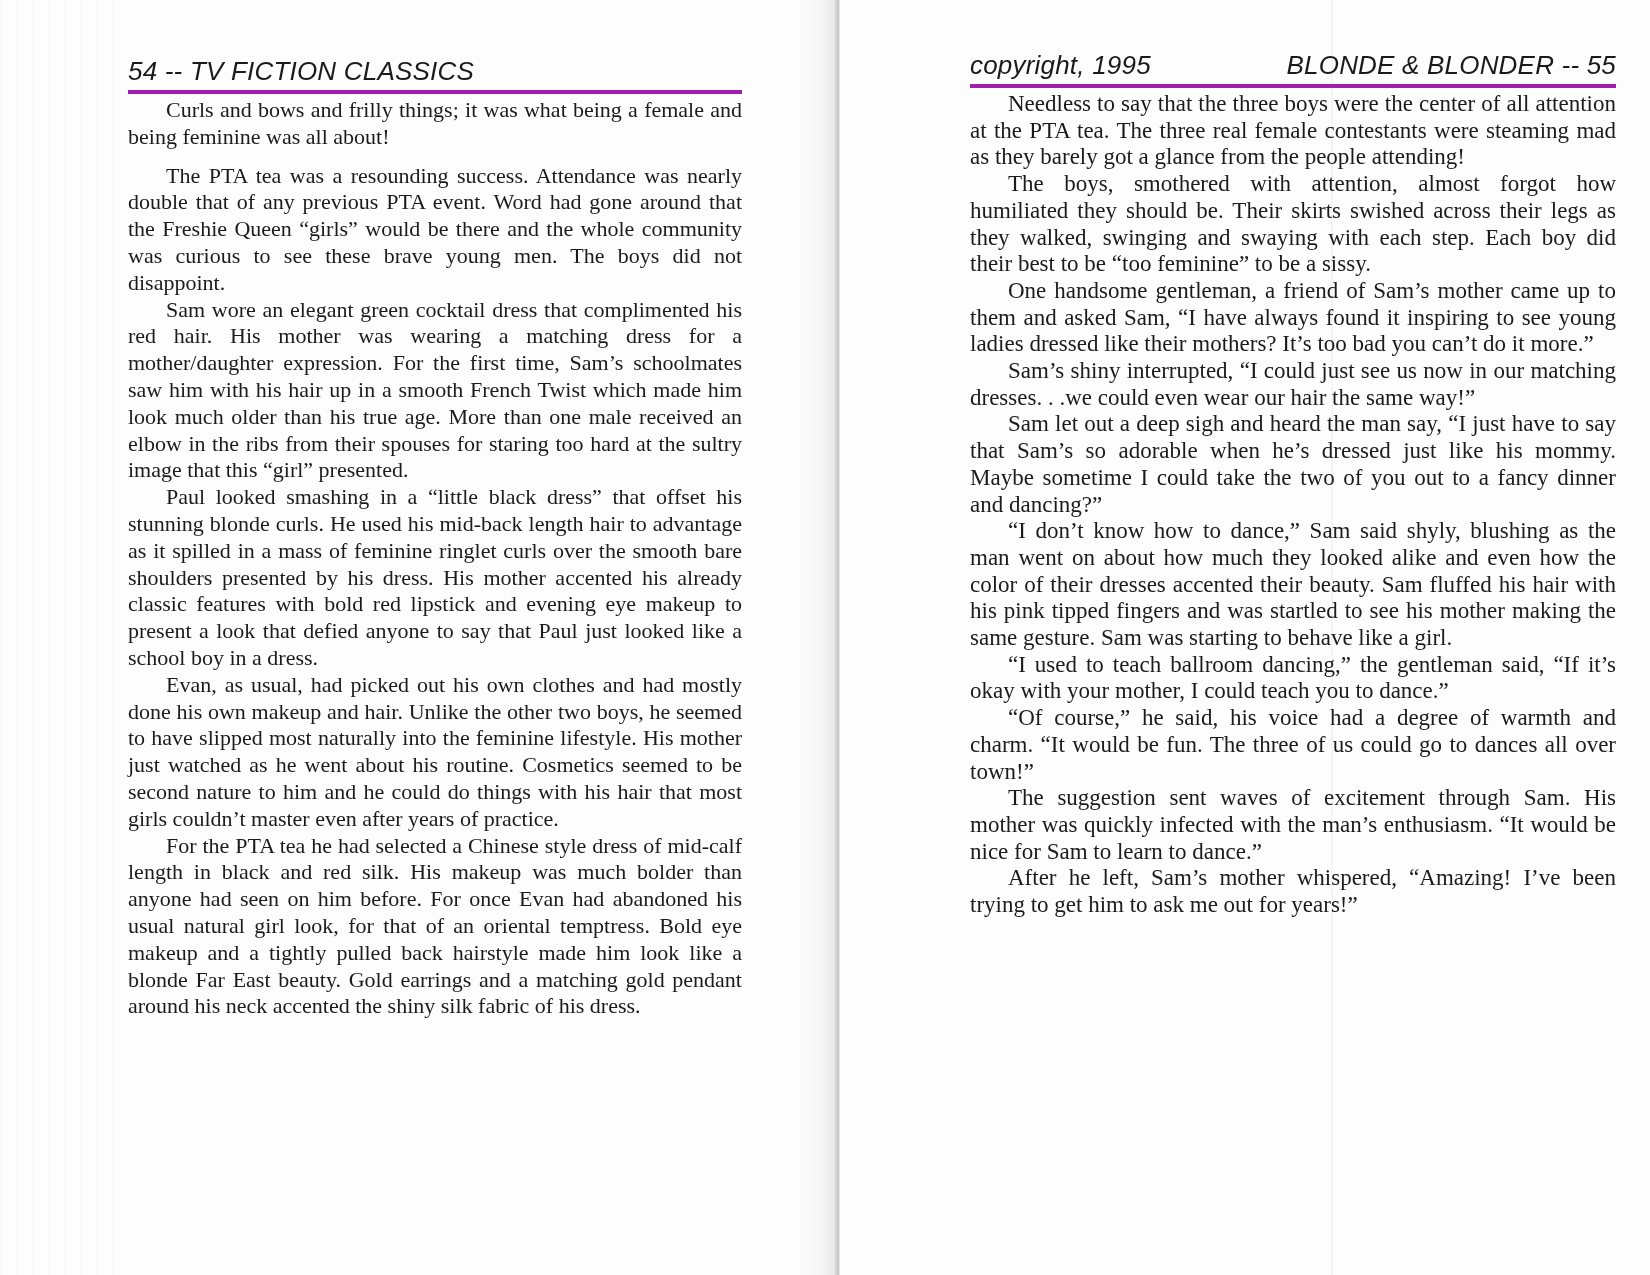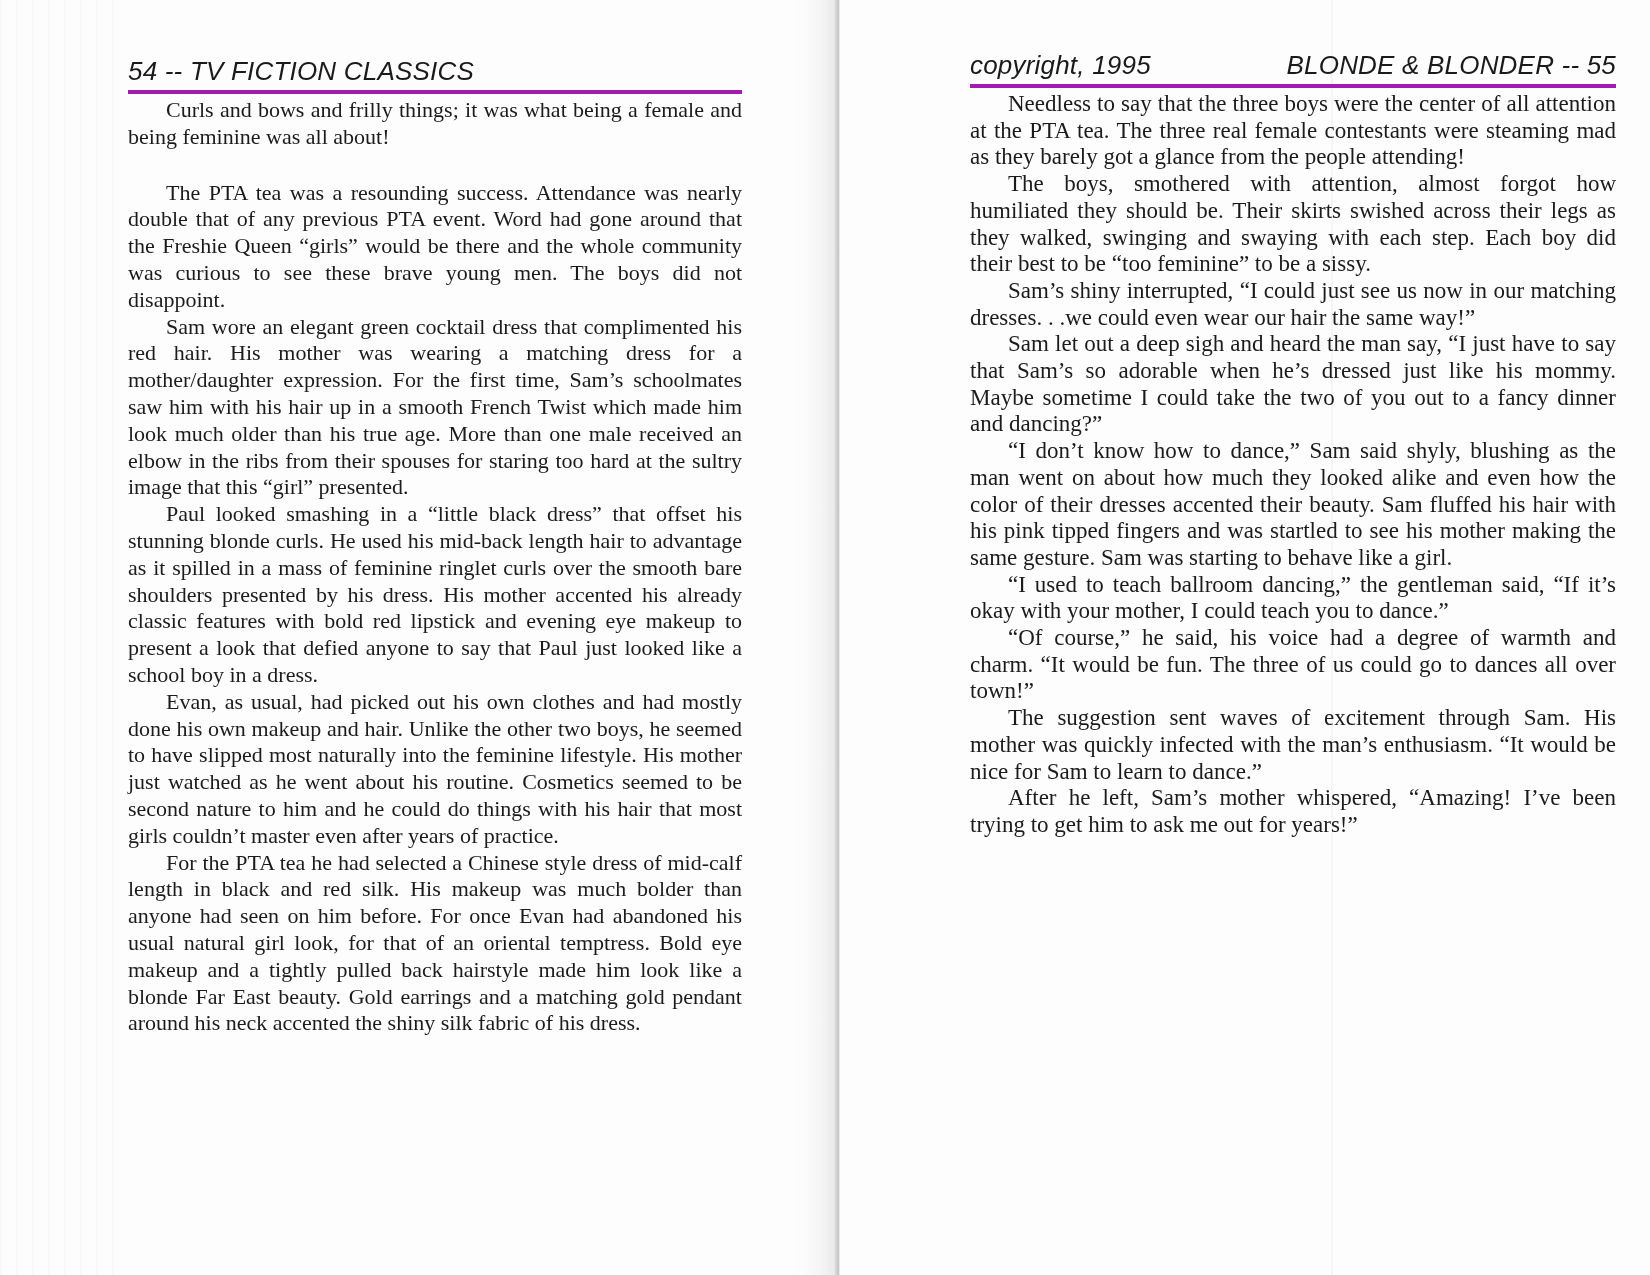--- a/index.html
+++ b/index.html
@@ -49,21 +49,21 @@
     padding-bottom: 3px;
   }
   .page-body {
     text-align: justify;
     margin-top: 3px;
   }
   .page-left  .page-body { font-size: 22px;   line-height: 26.8px; }
   .page-right .page-body { font-size: 23px;   line-height: 26.7px; }
   .para { margin: 0; text-indent: 38px; }
   .para.no-indent { text-indent: 0; }
-  .para.gap-before { margin-top: 29px; }
+  .para.gap-before { margin-top: 12px; }
 </style>
 </head>
 <body>
 
 <div class="scan-edge"></div>
 <div class="gutter-shadow"></div>
 <div class="crease"></div>
 
 <div class="page page-left">
   <div class="page-header">
@@ -80,20 +80,21 @@
 </div>
 
 <div class="page page-right">
   <div class="page-header">
     <span>copyright, 1995</span>
     <span>BLONDE &amp; BLONDER -- 55</span>
   </div>
   <div class="page-body">
       <p class="para">Needless to say that the three boys were the center of all attention at the PTA tea. The three real female contestants were steaming mad as they barely got a glance from the people attending!</p>
       <p class="para">The boys, smothered with attention, almost forgot how humiliated they should be. Their skirts swished across their legs as they walked, swinging and swaying with each step. Each boy did their best to be “too feminine” to be a sissy.</p>
+      <p class="para">One handsome gentleman, a friend of Sam’s mother came up to them and asked Sam, “I have always found it inspiring to see young ladies dressed like their mothers? It’s too bad you can’t do it more.”</p>
       <p class="para">Sam’s shiny interrupted, “I could just see us now in our matching dresses. . .we could even wear our hair the same way!”</p>
       <p class="para">Sam let out a deep sigh and heard the man say, “I just have to say that Sam’s so adorable when he’s dressed just like his mommy. Maybe sometime I could take the two of you out to a fancy dinner and dancing?”</p>
       <p class="para">“I don’t know how to dance,” Sam said shyly, blushing as the man went on about how much they looked alike and even how the color of their dresses accented their beauty. Sam fluffed his hair with his pink tipped fingers and was startled to see his mother making the same gesture. Sam was starting to behave like a girl.</p>
       <p class="para">“I used to teach ballroom dancing,” the gentleman said, “If it’s okay with your mother, I could teach you to dance.”</p>
       <p class="para">“Of course,” he said, his voice had a degree of warmth and charm. “It would be fun. The three of us could go to dances all over town!”</p>
       <p class="para">The suggestion sent waves of excitement through Sam. His mother was quickly infected with the man’s enthusiasm. “It would be nice for Sam to learn to dance.”</p>
       <p class="para">After he left, Sam’s mother whispered, “Amazing! I’ve been trying to get him to ask me out for years!”</p>
     </div>
 </div>
 

